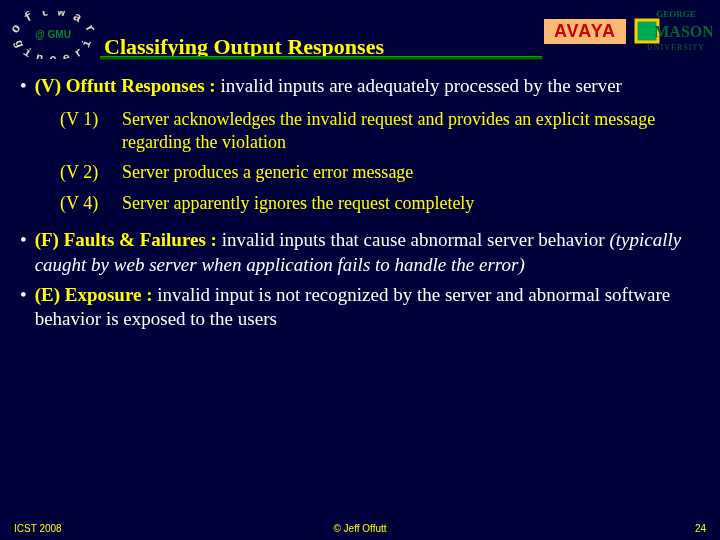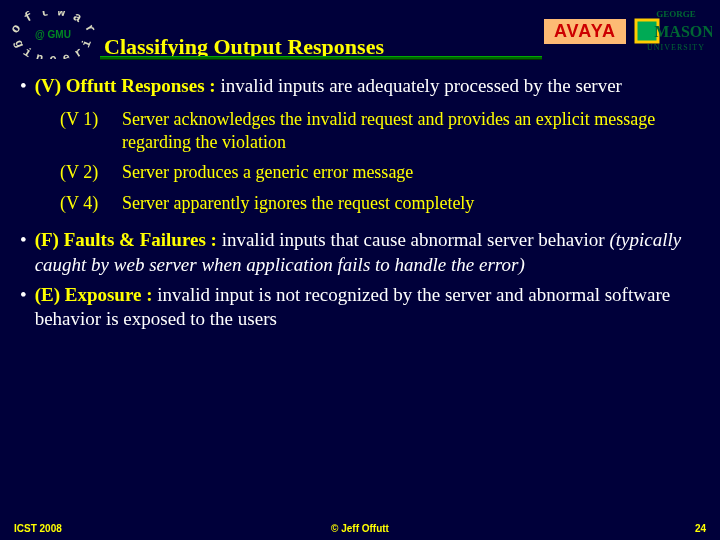--- a/index.html
+++ b/index.html
@@ -109,21 +109,21 @@
     bottom: 6px;
     left: 0;
     right: 0;
     display: flex;
     align-items: center;
     justify-content: space-between;
     padding: 0 14px;
     font-size: 10px;
     font-family: Arial, sans-serif;
     color: #ffff00;
-    font-weight: bold;
+    font-weight: normal;
   }
   .footer .mid { position:absolute; left:50%; transform:translateX(-50%); }
 </style>
 </head>
 <body>
 
 <div class="header">
   <div class="logo-left">
     <svg width="88" height="48" viewBox="0 0 88 48">
       <defs>

